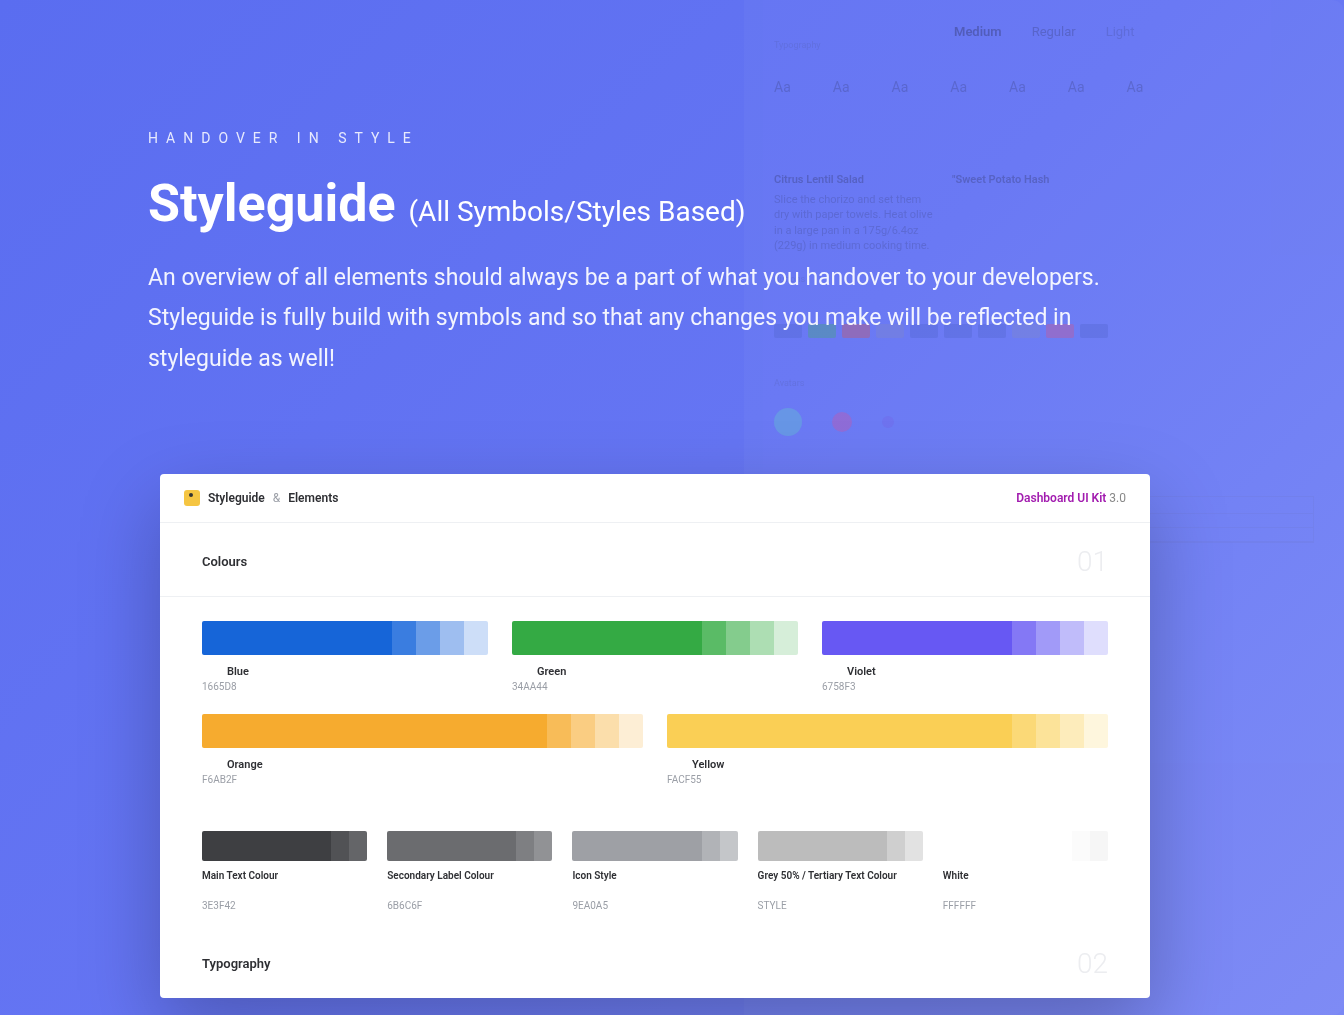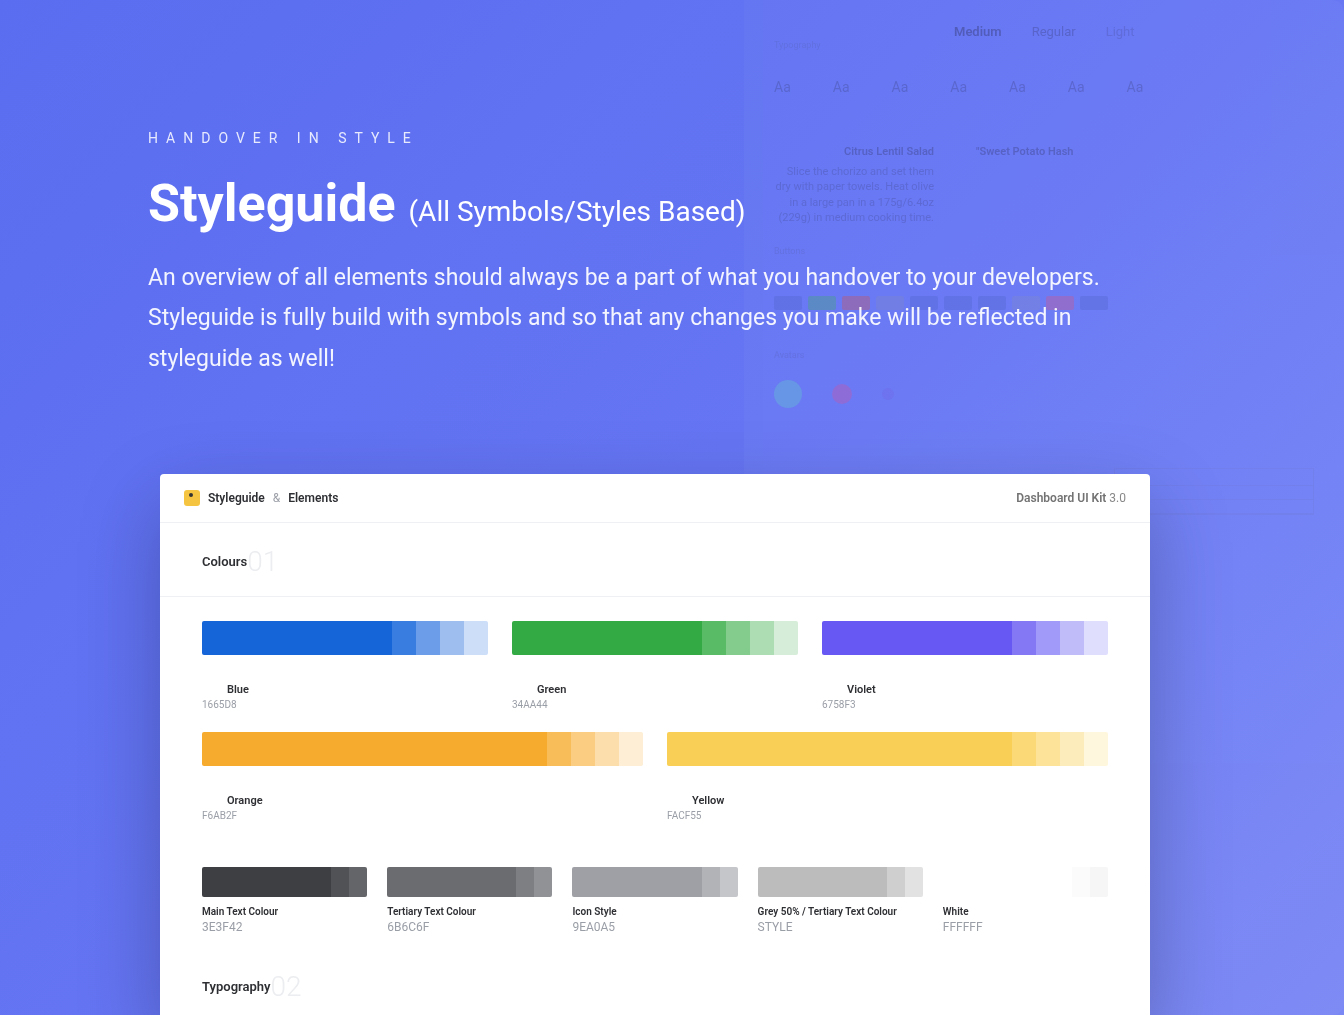--- a/index.html
+++ b/index.html
@@ -27,21 +27,21 @@
   opacity: 0.6;
 }
 .bg-mockup .label { font-size: 9px; opacity: 0.6; margin-bottom: 12px; }
 .bg-mockup .roboto { font-size: 34px; font-weight: 700; color: rgba(40,40,70,0.6); margin: 20px 0 8px; }
 .bg-mockup .weights { display: flex; gap: 30px; margin-left: 180px; margin-top: -38px; font-size: 13px; }
 .bg-mockup .weights span:nth-child(1){ font-weight:600; color: rgba(40,40,70,0.55);}
 .bg-mockup .weights span:nth-child(2){ color: rgba(40,40,70,0.4);}
 .bg-mockup .weights span:nth-child(3){ color: rgba(40,40,70,0.25);}
 .bg-mockup .aa-row { display:flex; gap:42px; margin-top:40px;}
 .bg-mockup .aa-row span{ font-size:14px; color: rgba(40,40,70,0.35);}
-.bg-mockup .salads { display:flex; gap:42px; margin-top:50px;text-align:right;}
+.bg-mockup .salads { display:flex; gap:18px; margin-top:78px;}
 .bg-mockup .salad h4 { font-size:11px; font-weight:600; color: rgba(40,40,70,0.45); margin-bottom:6px;}
 .bg-mockup .salad p { font-size:11px; line-height:1.4; color: rgba(40,40,70,0.3); max-width:160px;}
 .bg-mockup .btns { display:flex; gap:6px; margin-top:40px; flex-wrap:wrap;}
 .bg-mockup .btns span { width:28px; height:14px; background: rgba(80,100,200,0.5); border-radius:2px; font-size:6px; display:flex;align-items:center;justify-content:center;color:rgba(255,255,255,0.6);}
 .bg-mockup .avatars { margin-top:40px;}
 .bg-mockup .av-row { display:flex; gap:30px; margin-top:20px; align-items:center;}
 .bg-mockup .av { width:20px; height:20px; border-radius:50%; background: rgba(100,120,200,0.4);}
 .bg-mockup .av.sm { width:12px;height:12px;}
 .bg-mockup .av.pink { background: rgba(230,80,150,0.5);}
 .bg-mockup .inputs-box { margin-top:60px; border:1px solid rgba(100,100,150,0.15); width:200px; float:right;}
@@ -95,51 +95,52 @@
   display: flex;
   justify-content: space-between;
   align-items: center;
   padding: 16px 24px;
   border-bottom: 1px solid #eef0f3;
   font-size: 12px;
 }
 .card-header .left { display:flex; align-items:center; gap:8px; font-weight:600; color:#2e2f33;}
 .card-header .amp { color:#9a9ea6; font-weight:400;}
 .card-header .right { color:#888; }
-.card-header .right b { color:#737373; font-weight:600;}
+.card-header .right b { color:#a21caf; font-weight:600;}
 .logo-icon { width:16px; height:16px; background:#f5c542; border-radius:3px; display:inline-block; position:relative;}
 .logo-icon::after { content:''; position:absolute; top:3px; left:5px; width:4px; height:4px; background:#333; border-radius:50%;}
 
 .section-header {
   display:flex;
+  justify-content:space-between;
   align-items:center;
   padding: 22px 42px 18px;
 }
 .section-header .name { font-size:13px; font-weight:600; color:#2e2f33;}
 .section-header .num { font-size:28px; font-weight:300; color:#ecedf0;}
 
 .divider { height:1px; background:#eef0f3; margin:0 0 24px;}
 
 .colors-grid {
   padding: 0 42px 24px;
 }
 .color-row { display:flex; gap:24px; margin-bottom:22px;}
 .color-block { flex:1; }
 .swatch { height:34px; display:flex; border-radius:2px; overflow:hidden;}
 .swatch .main { flex:1;}
 .swatch .shade { width:24px;}
-.color-block .cname { font-size:11px; font-weight:600; color:#2e2f33; margin-top:28px;padding-left:25px;}
+.color-block .cname { font-size:11px; font-weight:600; color:#2e2f33; margin-top:10px;padding-left:25px;}
 .color-block .hex { font-size:10px; color:#9a9ea6; margin-top:3px;}
 
 .neutral-row { display:flex; gap:20px; padding:0 42px 6px;}
 .neutral-block { flex:1;}
 .neutral-block .swatch{ height:30px;}
 .neutral-block .swatch .shade{ width:18px;}
 .neutral-block .cname { font-size:10px; font-weight:600; color:#2e2f33; margin-top:9px;}
-.neutral-block .hex { font-size:12px; color:#9a9ea6; margin-top:3px;}
+.neutral-block .hex { font-size:10px; color:#9a9ea6; margin-top:19px;}
 </style>
 </head>
 <body>
 
 <div class="bg-mockup">
   <div class="label">Typography</div>
   <div class="weights">
     <span>Medium</span>
     <span>Regular</span>
     <span>Light</span>
@@ -290,21 +291,21 @@
         </div>
         <div class="cname">Main Text Colour</div>
         <div class="hex">3E3F42</div>
       </div>
       <div class="neutral-block">
         <div class="swatch">
           <div class="main" style="background: rgb(107, 108, 111);"></div>
           <div class="shade" style="background: rgb(126, 127, 130);"></div>
           <div class="shade" style="background: rgb(145, 146, 149);"></div>
         </div>
-        <div class="cname">Tertiary Text Colour</div>
+        <div class="cname">Secondary Label Colour</div>
         <div class="hex">6B6C6F</div>
       </div>
       <div class="neutral-block">
         <div class="swatch">
           <div class="main" style="background: rgb(158, 160, 165);"></div>
           <div class="shade" style="background: rgb(177, 179, 183);"></div>
           <div class="shade" style="background: rgb(196, 198, 201);"></div>
         </div>
         <div class="cname">Icon Style</div>
         <div class="hex">9EA0A5</div>

